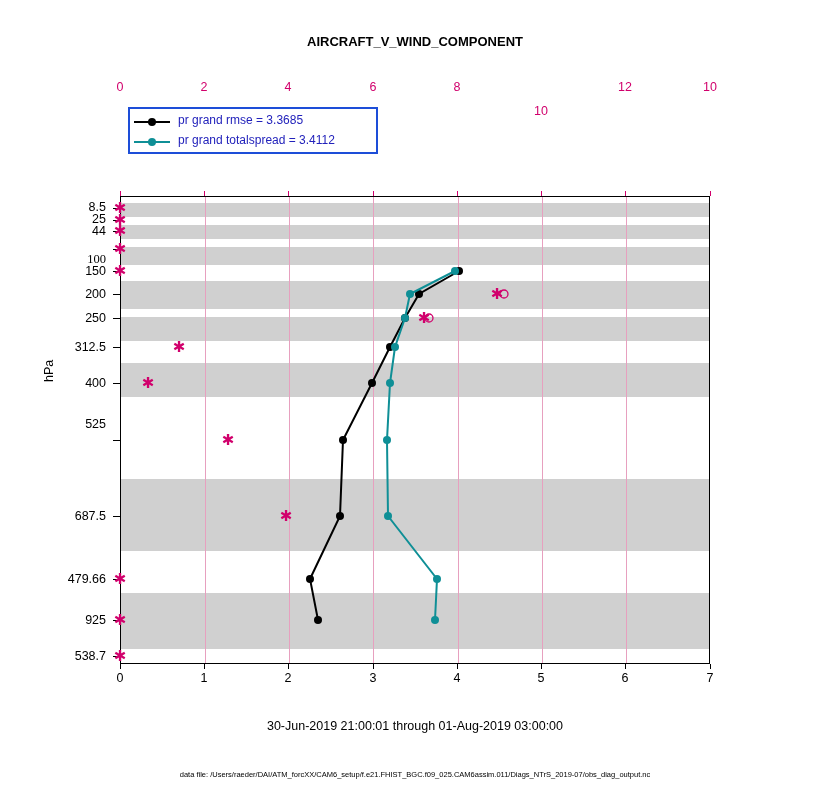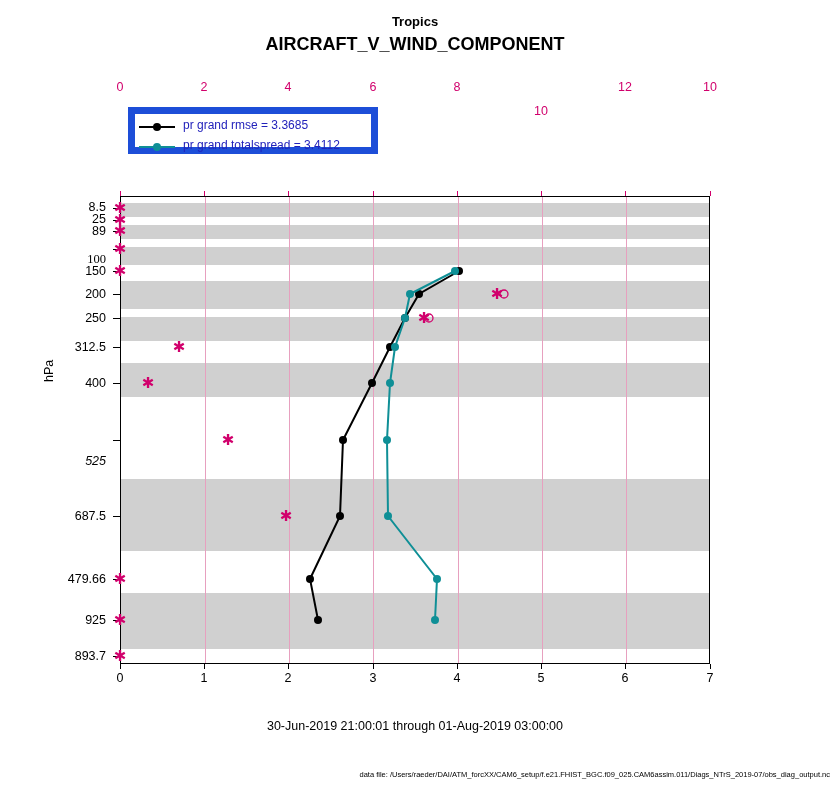--- a/index.html
+++ b/index.html
@@ -9,21 +9,21 @@
     color:#000;overflow:hidden;position:relative;
   }
   #chart-root{position:absolute;left:0;top:0;width:830px;height:800px;}
 
   .title-top{
     position:absolute;left:0;top:14px;width:830px;text-align:center;
     font-size:13px;font-weight:bold;
   }
   .title-sub{
     position:absolute;left:0;top:34px;width:830px;text-align:center;
-    font-size:18px;font-weight:bold;
+    font-size:13px;font-weight:bold;
   }
   .title-topaxis{
     position:absolute;left:0;top:61px;width:830px;text-align:center;
     font-size:12.5px;font-weight:bold;color:#d1006c;
   }
 
   
   .plot-area{
     position:absolute;left:120px;top:196px;width:590px;height:468px;
     border:1px solid #000;box-sizing:border-box;background:#ffffff;
@@ -57,42 +57,41 @@
     transform:rotate(-90deg);transform-origin:left top;
   }
 
   .xlabel{
     position:absolute;left:0;top:700px;width:830px;text-align:center;font-size:12.5px;
   }
   .daterange{
     position:absolute;left:0;top:719px;width:830px;text-align:center;font-size:12.5px;
   }
   .datafile{
-    position:absolute;left:0;top:770px;width:830px;text-align:right;font-size:7.5px;
+    position:absolute;left:0;top:770px;width:830px;text-align:center;font-size:7.5px;
   }
 
   .legend{
     position:absolute;left:128px;top:107px;width:250px;height:47px;
-    border:7px solid #1d4ed8;background:#fff;box-sizing:border-box;
+    border:2px solid #1d4ed8;background:#fff;box-sizing:border-box;
   }
   .legend-row{position:absolute;left:4px;height:18px;width:240px;}
   .legend-line{position:absolute;top:8px;left:0;width:36px;height:2px;}
   .legend-dot{position:absolute;top:5px;width:8px;height:8px;border-radius:50%;}
   .legend-text{
     position:absolute;left:44px;top:0;font-size:12px;color:#2222bb;white-space:nowrap;
   }
 
   svg.overlay{position:absolute;left:0;top:0;width:830px;height:800px;pointer-events:none;}
 </style>
 </head>
 <body>
 
 <div id="chart-root">
 
-  <div class="title-top">Tropics</div>
   <div class="title-sub">AIRCRAFT_V_WIND_COMPONENT</div>
 
   <div class="plot-area">
 
     <div class="band" style="top:6px;height:14px;"></div>
     <div class="band" style="top:28px;height:14px;"></div>
     <div class="band" style="top:50px;height:18px;"></div>
     <div class="band" style="top:84px;height:28px;"></div>
     <div class="band" style="top:120px;height:24px;"></div>
     <div class="band" style="top:166px;height:34px;"></div>
@@ -153,32 +152,32 @@
   <div class="tick-left" style="top:347px;"></div>
   <div class="tick-left" style="top:383px;"></div>
   <div class="tick-left" style="top:440px;"></div>
   <div class="tick-left" style="top:516px;"></div>
   <div class="tick-left" style="top:579px;"></div>
   <div class="tick-left" style="top:620px;"></div>
   <div class="tick-left" style="top:656px;"></div>
 
   <div class="lbl-left" style="top:200px;">8.5</div>
   <div class="lbl-left" style="top:212px;">25</div>
-  <div class="lbl-left" style="top:224px;">89</div>
+  <div class="lbl-left" style="top:224px;">44</div>
   <div class="lbl-left" style="top:252px;font-family:Liberation Serif, serif;">100</div>
   <div class="lbl-left" style="top:264px;">150</div>
   <div class="lbl-left" style="top:287px;">200</div>
   <div class="lbl-left" style="top:311px;">250</div>
   <div class="lbl-left" style="top:340px;">312.5</div>
   <div class="lbl-left" style="top:376px;">400</div>
-  <div class="lbl-left" style="top:454px;font-style:italic;">525</div>
+  <div class="lbl-left" style="top:417px;">525</div>
   <div class="lbl-left" style="top:509px;">687.5</div>
   <div class="lbl-left" style="top:572px;">479.66</div>
   <div class="lbl-left" style="top:613px;">925</div>
-  <div class="lbl-left" style="top:649px;">893.7</div>
+  <div class="lbl-left" style="top:649px;">538.7</div>
 
   <div class="ylabel">hPa</div>
 
   <svg class="overlay" viewBox="0 0 830 800">
 
     <polyline fill="none" stroke="#000000" stroke-width="2" points="459,271 419,294 405,318 390,347 372,383 343,440 340,516 310,579 318,620"></polyline>
     <g fill="#000000">
       <circle cx="459" cy="271" r="4"></circle>
       <circle cx="419" cy="294" r="4"></circle>
       <circle cx="405" cy="318" r="4"></circle>

